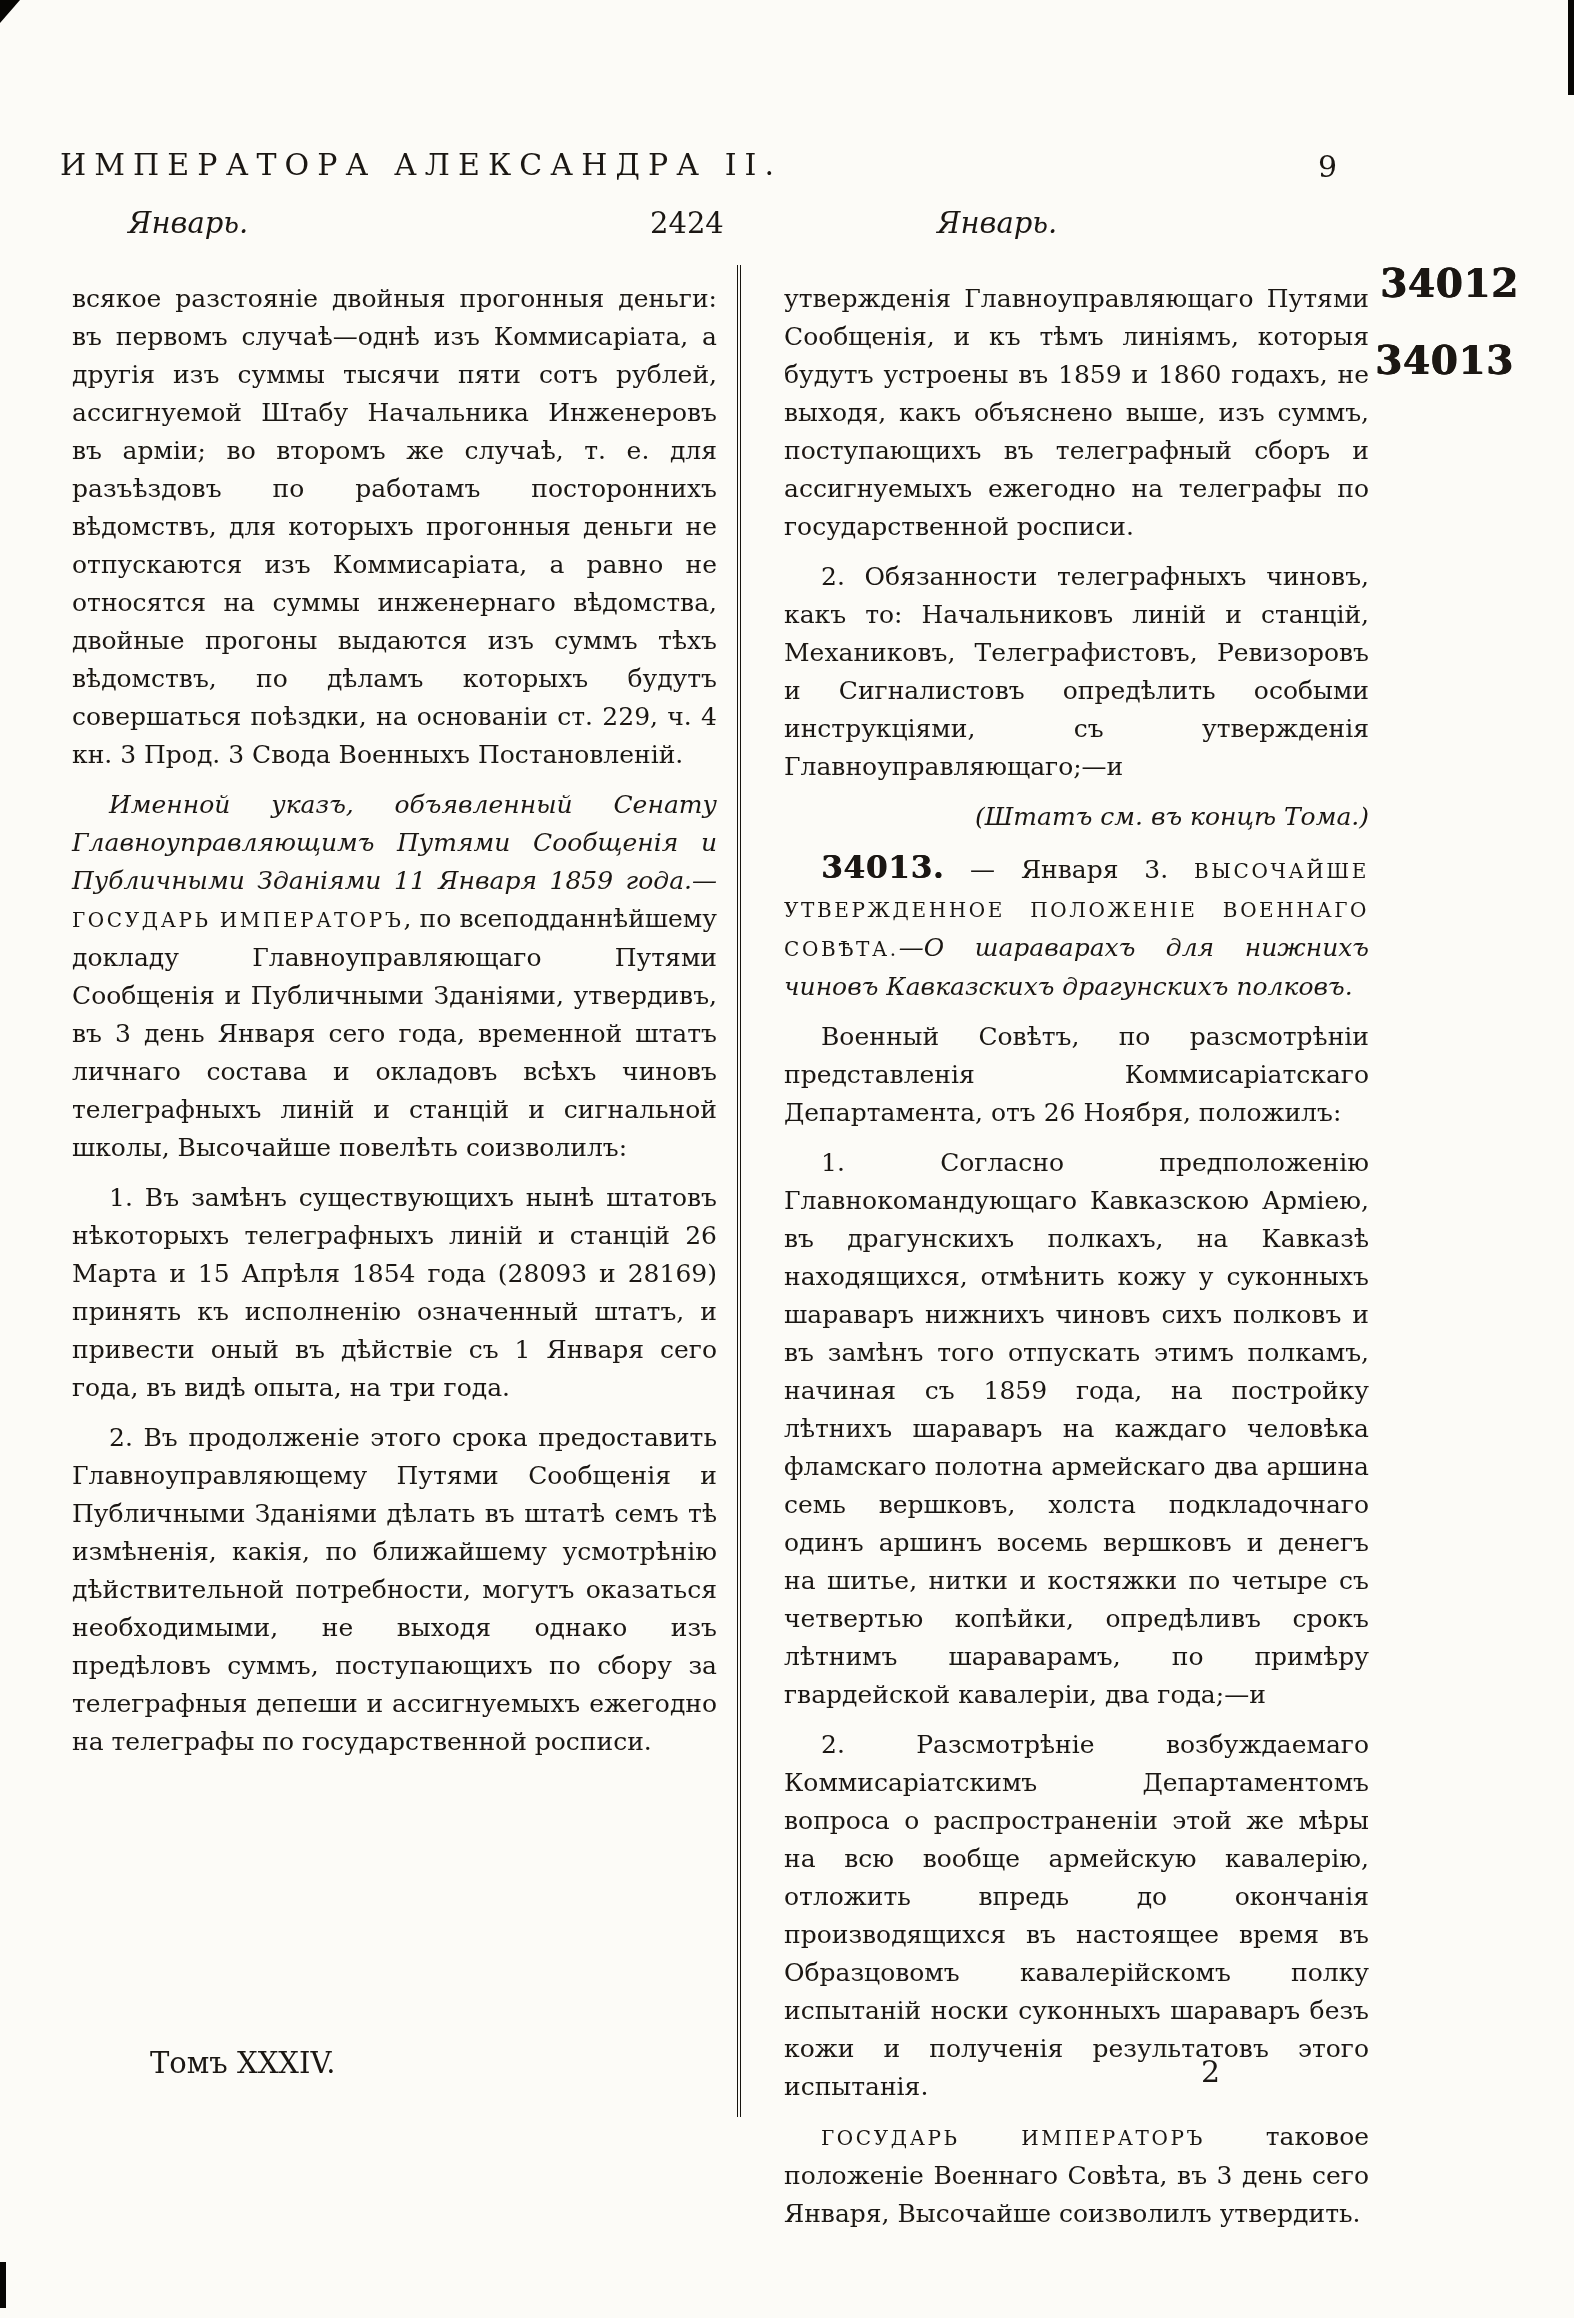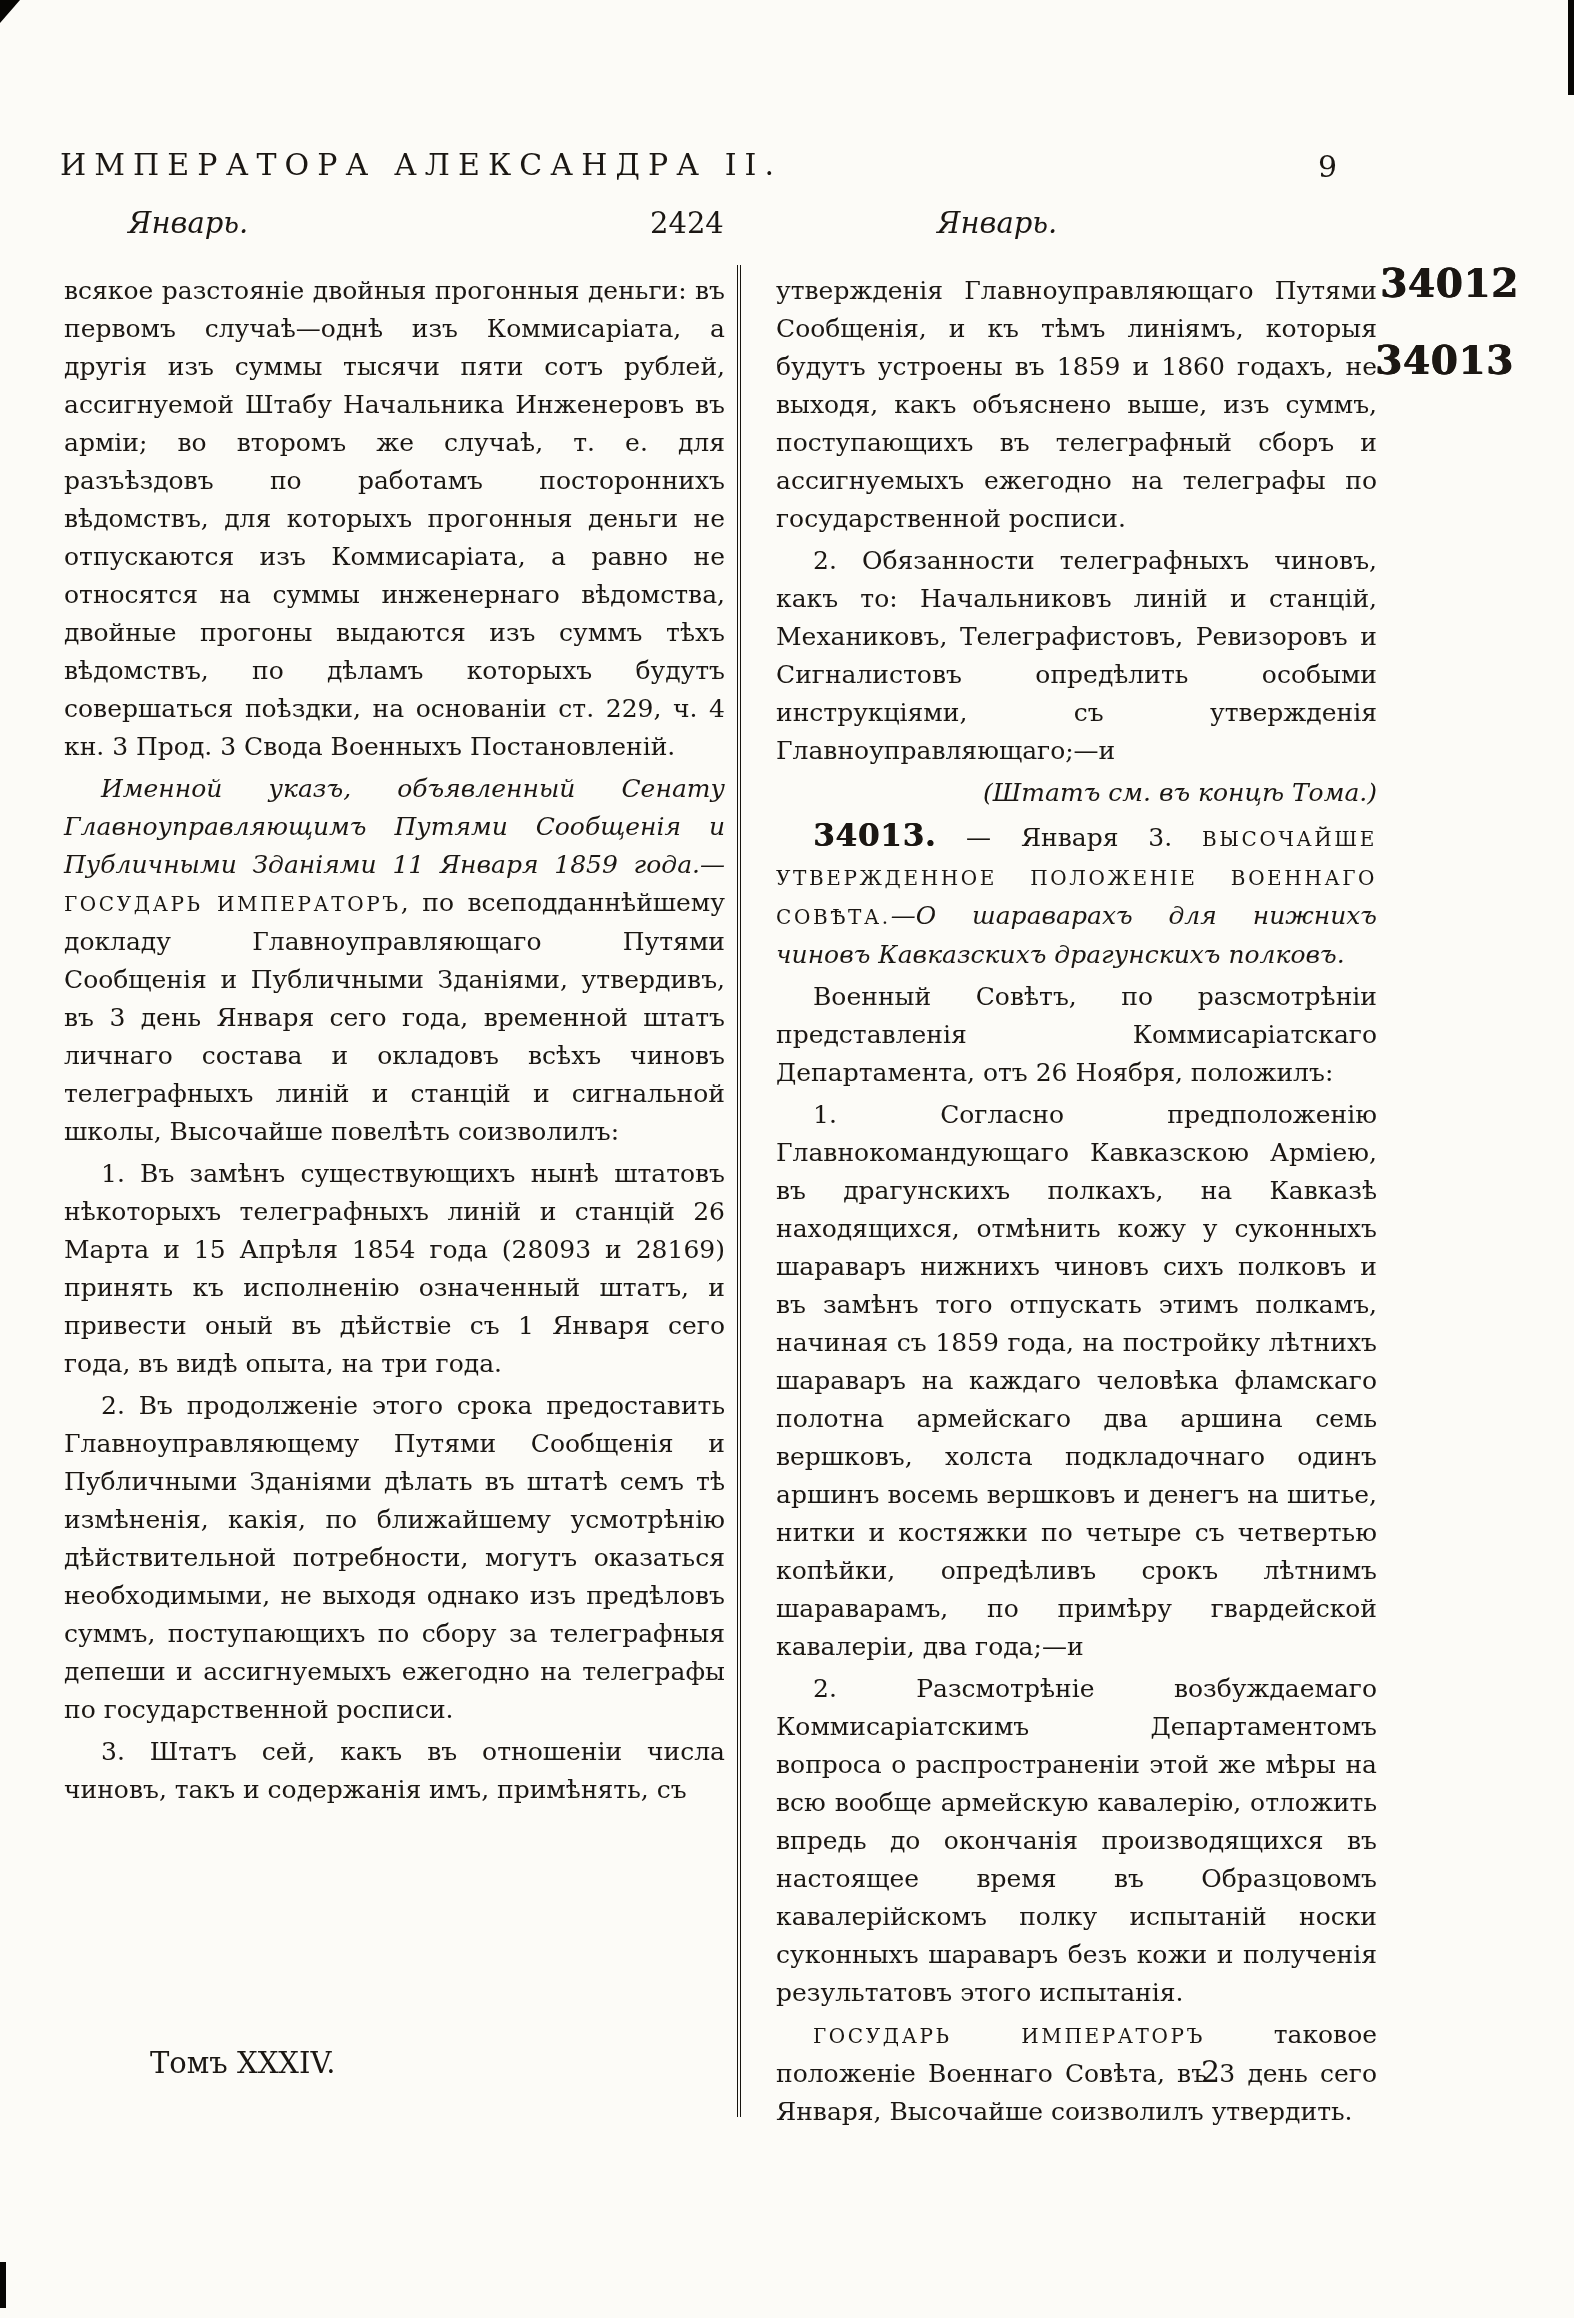--- a/index.html
+++ b/index.html
@@ -27,21 +27,21 @@
     position:absolute;top:268px;
     font-size:25px;line-height:38px;
     text-align:justify;
   }
   .column-left{left:60px;width:669px;}
   .column-right{left:772px;width:609px;}
   .col-divider{
     position:absolute;left:737px;top:265px;height:1852px;width:1.9px;
     border-left:1.3px solid #17140f;border-right:1.3px solid #17140f;
   }
-  .para{margin:4px;padding:0;text-indent:0;}
+  .para{margin:12px;padding:0;text-indent:0;}
   .para.indent{text-indent:37px;}
   .para.center-it{text-align:right;font-style:italic;text-indent:0;}
   .it{font-style:italic;}
   .sc{text-transform:uppercase;font-size:0.8em;letter-spacing:0.13em;}
   .num{
     font-weight:bold;font-size:1.25em;letter-spacing:0.6px;
     text-shadow:0.5px 0 0 currentColor;
   }
   .margin-number{
     position:absolute;font-size:39px;font-weight:bold;letter-spacing:0.6px;
@@ -71,21 +71,20 @@
 
   <div class="dateline-month dateline-left">Январь.</div>
   <div class="dateline-year">2424</div>
   <div class="dateline-month dateline-right">Январь.</div>
 
   <div class="column column-left">
       <p class="para"><span>всякое разстояніе двойныя прогонныя деньги: въ первомъ случаѣ—однѣ изъ Коммисаріата, а другія изъ суммы тысячи пяти сотъ рублей, ассигнуемой Штабу Начальника Инженеровъ въ арміи; во второмъ же случаѣ, т. е. для разъѣздовъ по работамъ постороннихъ вѣдомствъ, для которыхъ прогонныя деньги не отпускаются изъ Коммисаріата, а равно не относятся на суммы инженернаго вѣдомства, двойные прогоны выдаются изъ суммъ тѣхъ вѣдомствъ, по дѣламъ которыхъ будутъ совершаться поѣздки, на основаніи ст. 229, ч. 4 кн. 3 Прод. 3 Свода Военныхъ Постановленій.</span></p>
       <p class="para indent"><span class="it">Именной указъ, объявленный Сенату Главноуправляющимъ Путями Сообщенія и Публичными Зданіями 11 Января 1859 года.—</span><span class="sc">Государь Императоръ</span><span>, по всеподданнѣйшему докладу Главноуправляющаго Путями Сообщенія и Публичными Зданіями, утвердивъ, въ 3 день Января сего года, временной штатъ личнаго состава и окладовъ всѣхъ чиновъ телеграфныхъ линій и станцій и сигнальной школы, Высочайше повелѣть соизволилъ:</span></p>
       <p class="para indent"><span>1. Въ замѣнъ существующихъ нынѣ штатовъ нѣкоторыхъ телеграфныхъ линій и станцій 26 Марта и 15 Апрѣля 1854 года (28093 и 28169) принять къ исполненію означенный штатъ, и привести оный въ дѣйствіе съ 1 Января сего года, въ видѣ опыта, на три года.</span></p>
       <p class="para indent"><span>2. Въ продолженіе этого срока предоставить Главноуправляющему Путями Сообщенія и Публичными Зданіями дѣлать въ штатѣ семъ тѣ измѣненія, какія, по ближайшему усмотрѣнію дѣйствительной потребности, могутъ оказаться необходимыми, не выходя однако изъ предѣловъ суммъ, поступающихъ по сбору за телеграфныя депеши и ассигнуемыхъ ежегодно на телеграфы по государственной росписи.</span></p>
-      <p class="para indent"><span>3. Штатъ сей, какъ въ отношеніи числа чиновъ, такъ и содержанія имъ, примѣнять, съ</span></p>
     </div>
 
   <div class="col-divider"></div>
 
   <div class="column column-right">
       <p class="para"><span>утвержденія Главноуправляющаго Путями Сообщенія, и къ тѣмъ линіямъ, которыя будутъ устроены въ 1859 и 1860 годахъ, не выходя, какъ объяснено выше, изъ суммъ, поступающихъ въ телеграфный сборъ и ассигнуемыхъ ежегодно на телеграфы по государственной росписи.</span></p>
       <p class="para indent"><span>2. Обязанности телеграфныхъ чиновъ, какъ то: Начальниковъ линій и станцій, Механиковъ, Телеграфистовъ, Ревизоровъ и Сигналистовъ опредѣлить особыми инструкціями, съ утвержденія Главноуправляющаго;—и</span></p>
       <p class="para center-it"><span class="it">(Штатъ см. въ концѣ Тома.)</span></p>
       <p class="para indent"><span class="num">34013.</span><span> — Января 3. </span><span class="sc">Высочайше утвержденное положеніе Военнаго Совѣта.</span><span class="it">—О шараварахъ для нижнихъ чиновъ Кавказскихъ драгунскихъ полковъ.</span></p>
       <p class="para indent"><span>Военный Совѣтъ, по разсмотрѣніи представленія Коммисаріатскаго Департамента, отъ 26 Ноября, положилъ:</span></p>

